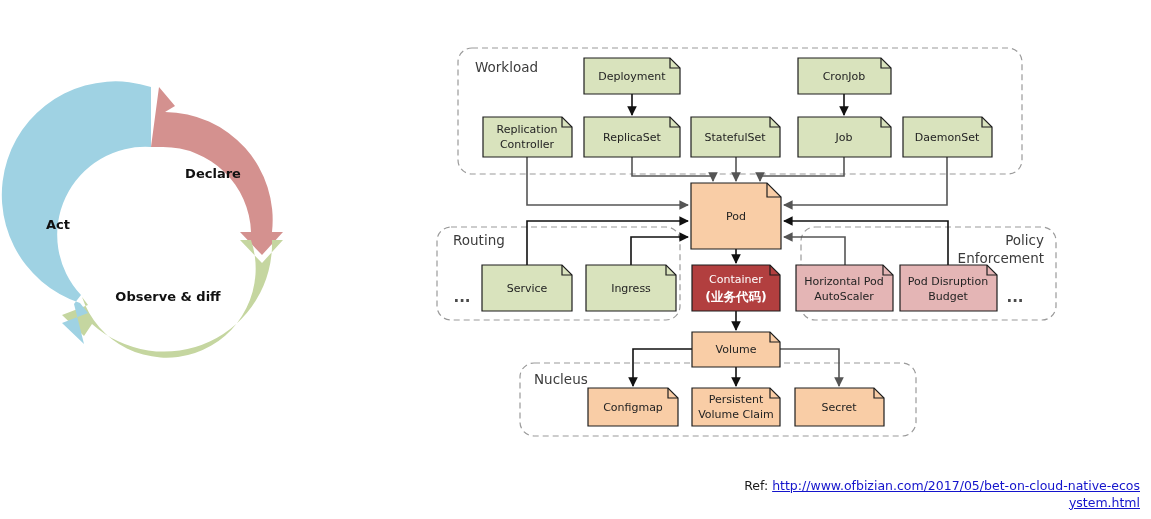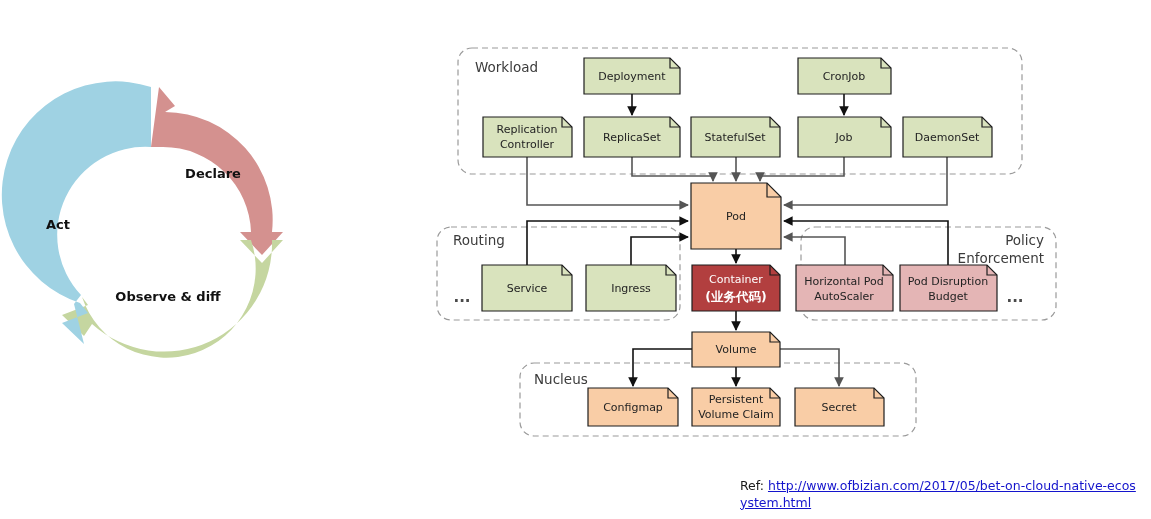--- a/index.html
+++ b/index.html
@@ -55,20 +55,21 @@
     font-size: 15px;
     fill: #4a4a4a;
     font-weight: bold;
     font-family: "DejaVu Sans", "Liberation Sans", sans-serif;
   }
   .ref-text {
     position: absolute;
     font-size: 12.5px;
     color: #1a1a1a;
     font-family: "DejaVu Sans", "Liberation Sans", sans-serif;
+    text-align: right;
     line-height: 1.35;
   }
   .ref-text a {
     color: #1414cc;
     text-decoration: underline;
     word-break: break-all;
   }
   .dashed-group {
     fill: none;
     stroke: #9a9a9a;

